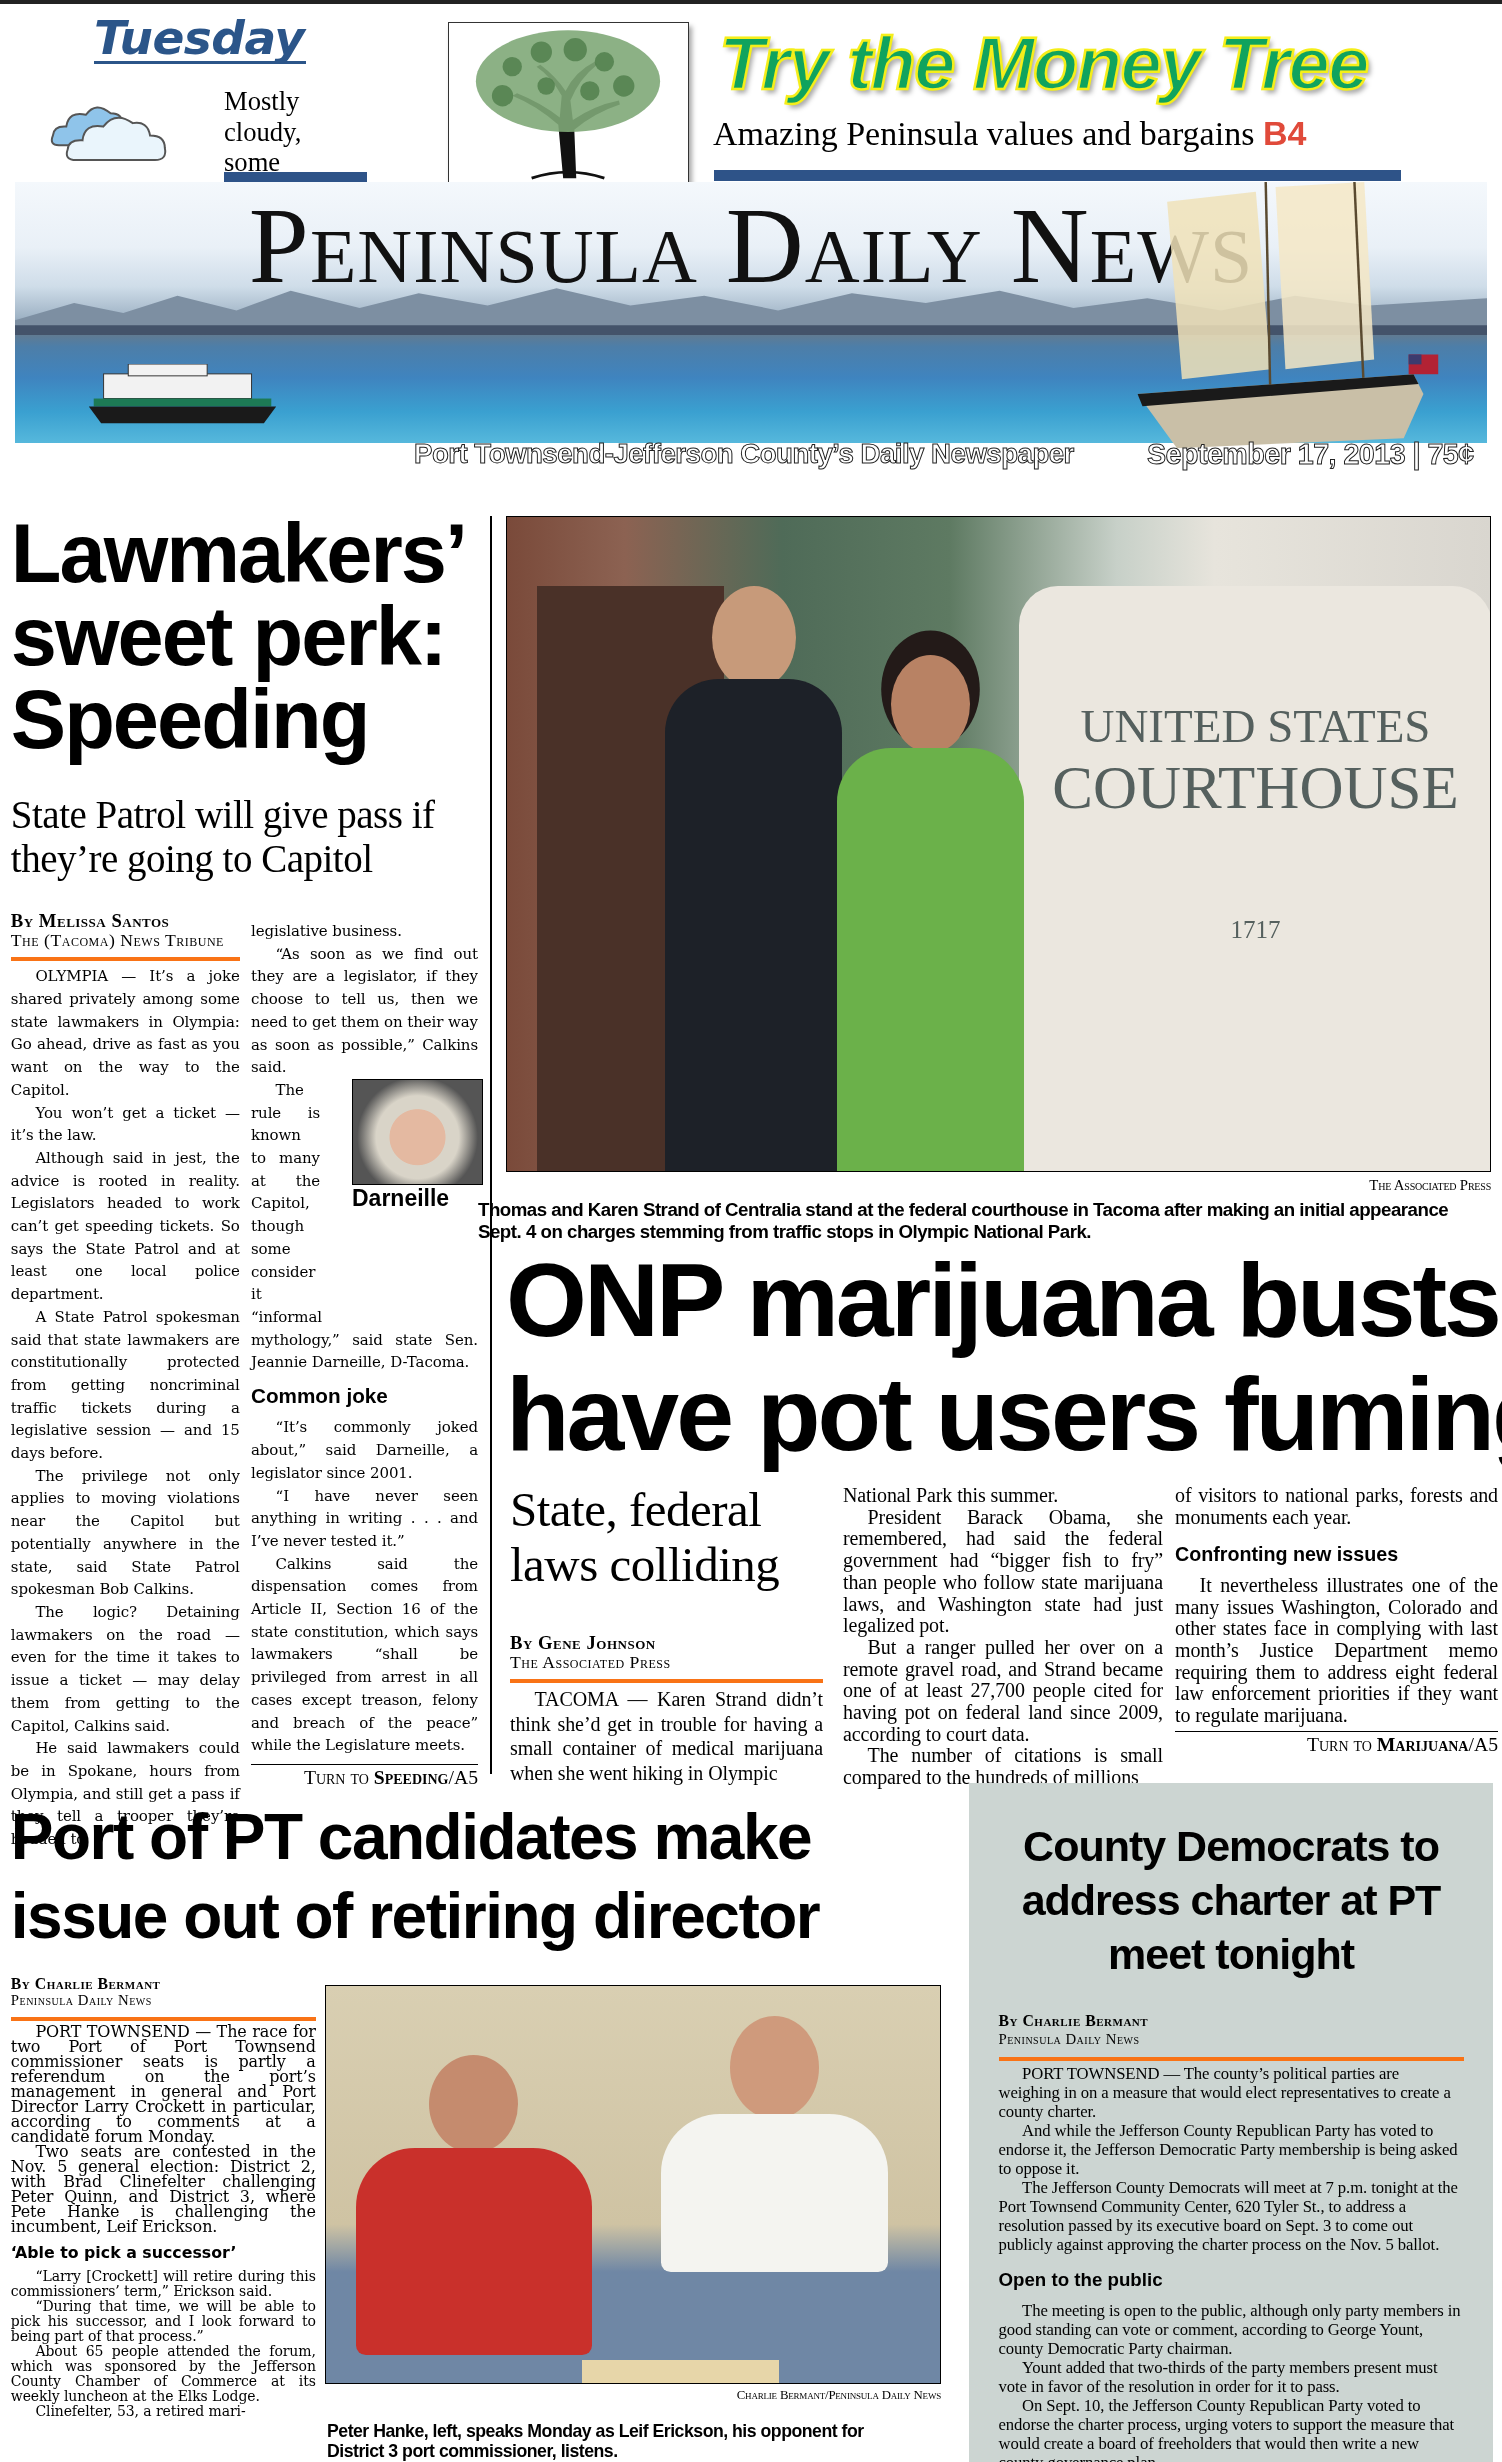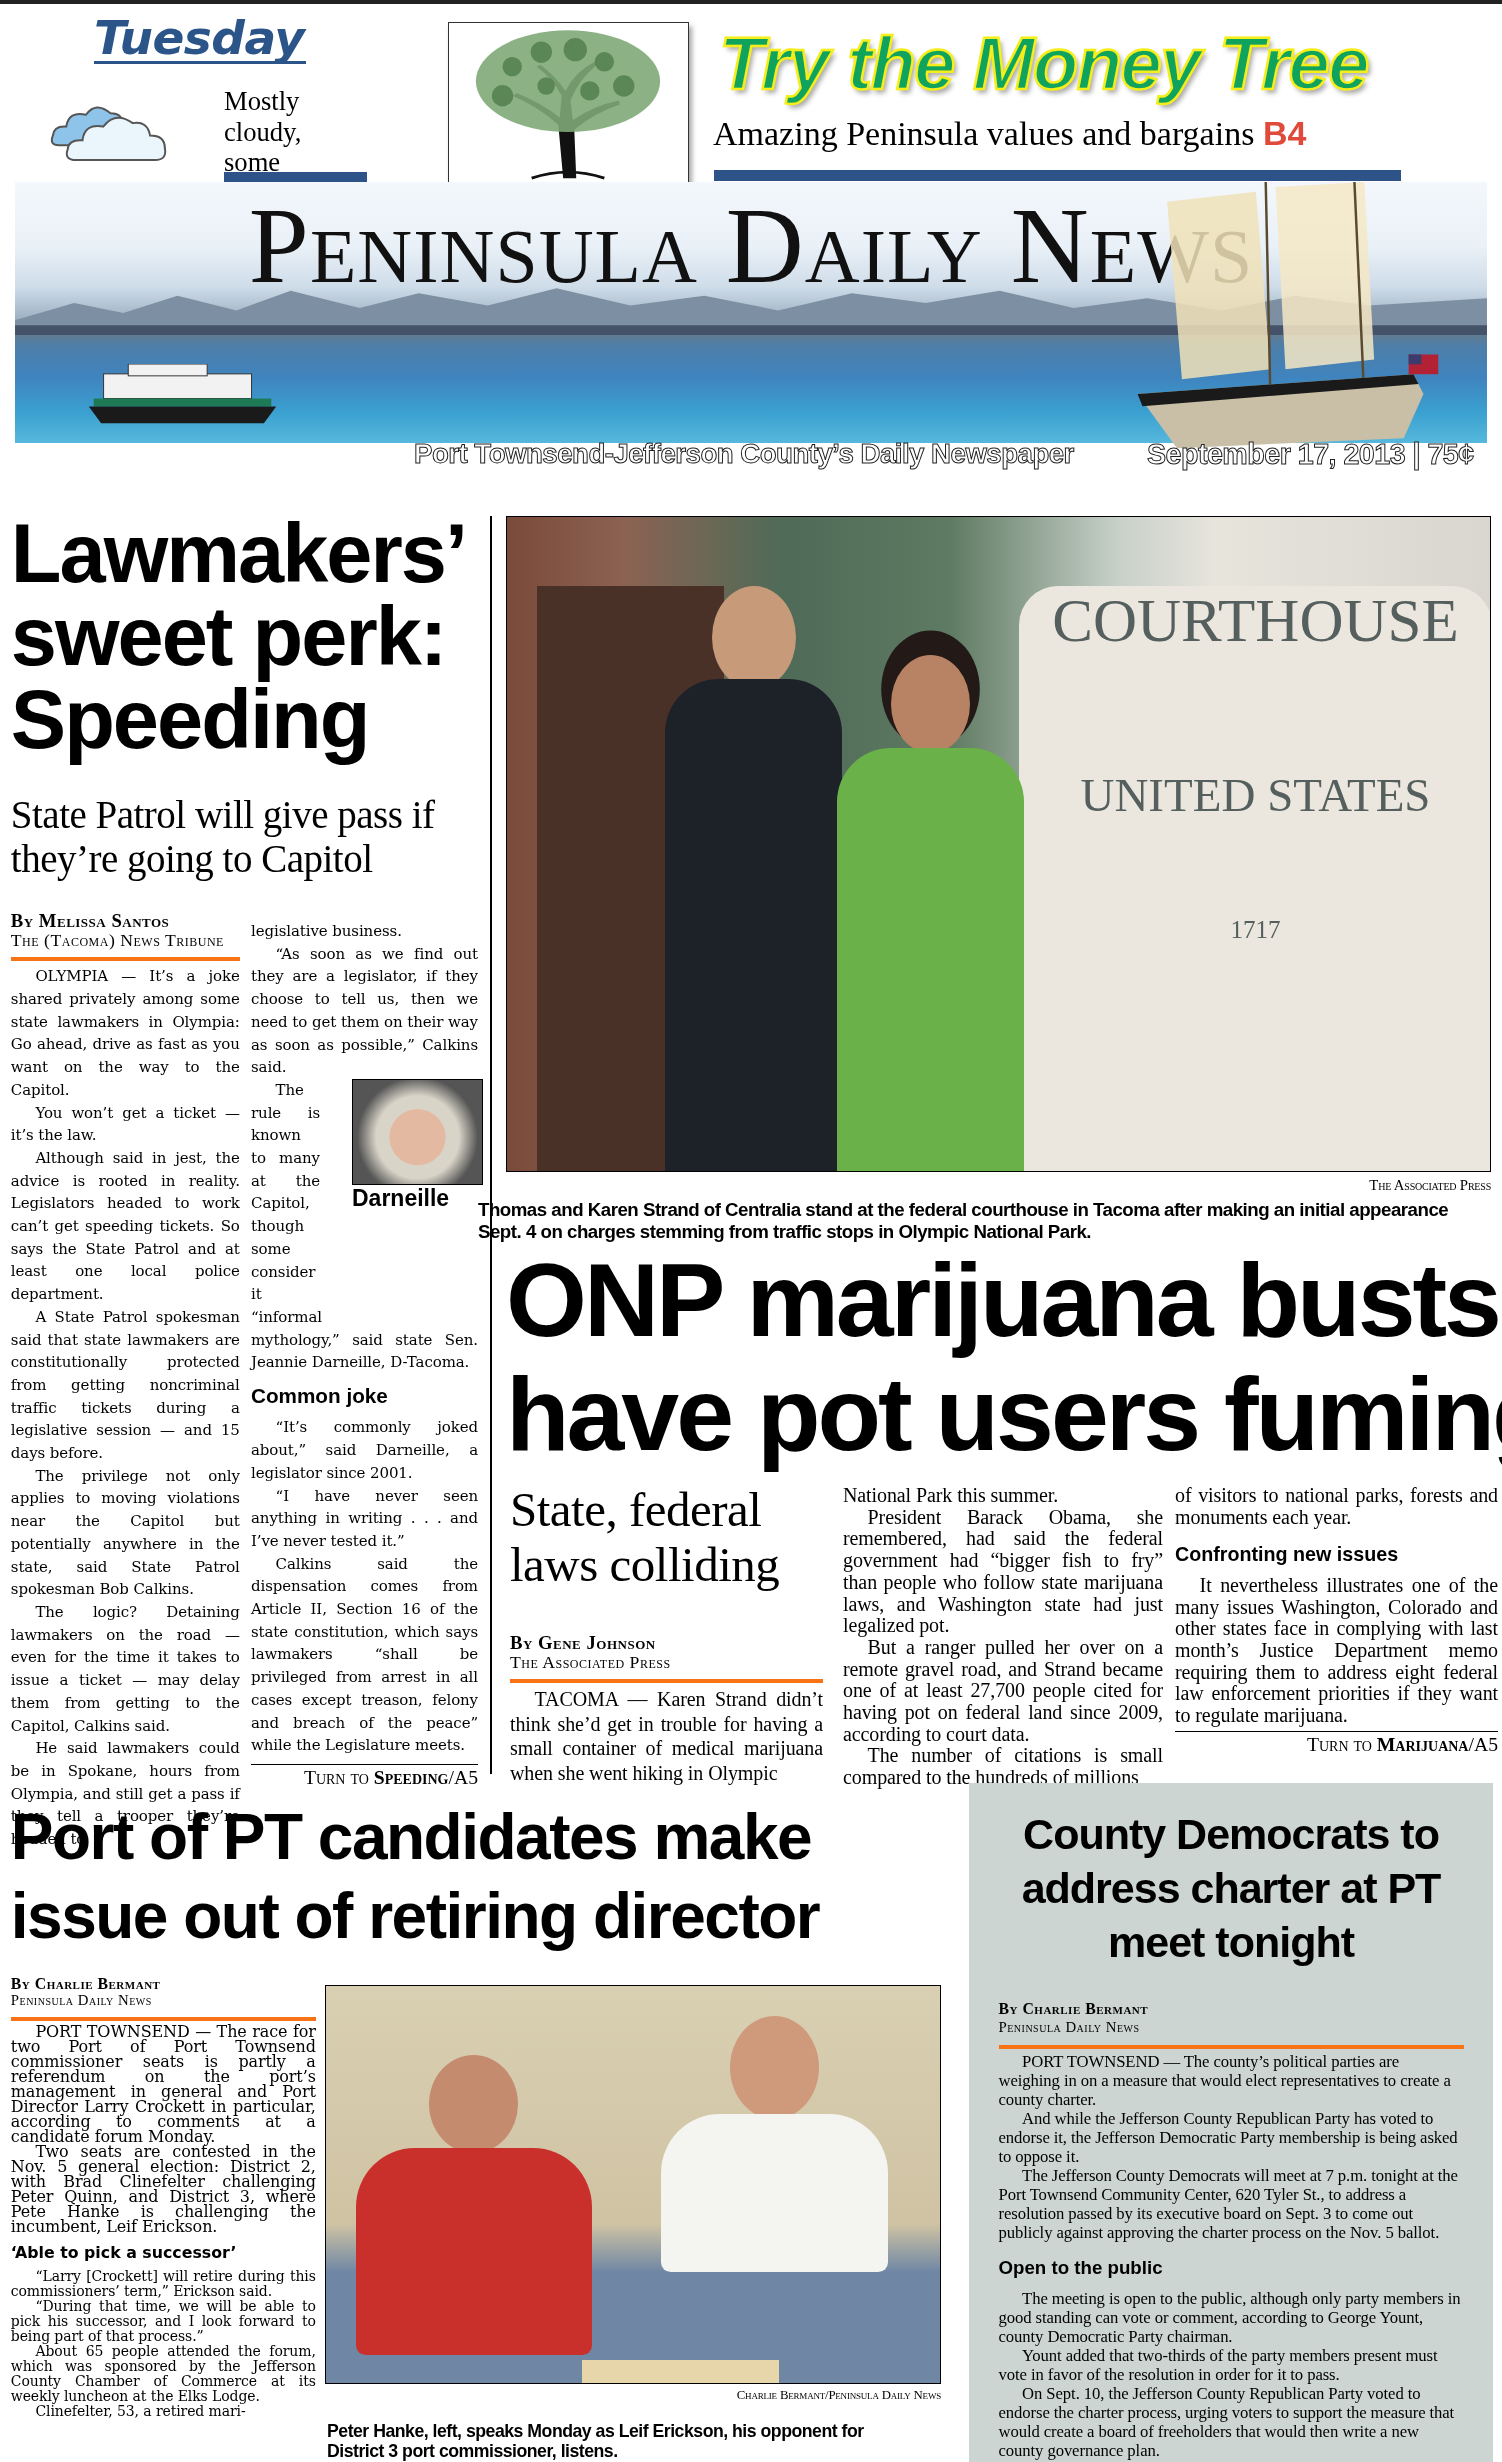--- a/index.html
+++ b/index.html
@@ -171,22 +171,22 @@
     <p>Calkins said the dispensation comes from Article II, Section 16 of the state constitution, which says lawmakers “shall be privileged from arrest in all cases except treason, felony and breach of the peace” while the Legislature meets.</p>
   </div>
   <div class="jump" style="margin-top:6.9px"><span>Turn to</span> <b>Speeding</b><span>/A5</span></div>
 </div>
 
 <div class="abs vrule"></div>
 
 <div class="abs photo1">
   <div style="position:absolute;left:29.5px;top:69px;width:187px;height:591px;background:#4a3128"></div>
   <div style="position:absolute;left:512px;top:69px;width:473px;height:591px;background:#ebe7df;border-radius:39px 39px 0 0">
+    <div style="text-align:center;margin-top:113px;font-family:'Liberation Serif',serif;color:#55605e;font-size:47px;line-height:54px">UNITED STATES</div>
     <div style="text-align:center;font-family:'Liberation Serif',serif;color:#55605e;font-size:61px;line-height:69px">COURTHOUSE</div>
-    <div style="text-align:center;margin-top:113px;font-family:'Liberation Serif',serif;color:#55605e;font-size:47px;line-height:54px">UNITED STATES</div>
     <div style="text-align:center;margin-top:94px;font-family:'Liberation Serif',serif;color:#55605e;font-size:25px">1717</div>
   </div>
   <div style="position:absolute;left:158px;top:69px;width:177px;height:591px">
     <div style="margin:0 auto;width:84px;height:103px;border-radius:50%;background:#c79a7a"></div>
     <div style="margin-top:-9.8px;height:492px;background:#1d2128;border-radius:54px 54px 0 0"></div>
   </div>
   <div style="position:absolute;left:330px;top:138px;width:187px;height:522px">
     <div style="margin:0 auto;width:79px;height:98px;border-radius:50%;background:#b88264;box-shadow:0 -14.8px 0 9.8px #231a18"></div>
     <div style="margin-top:-4.9px;height:433px;background:#6bb14a;border-radius:54px 54px 0 0"></div>
   </div>
@@ -252,21 +252,21 @@
   <div style="position:absolute;left:335px;top:29.5px;width:227px;height:256px">
     <div style="margin:0 auto;width:89px;height:103px;border-radius:50%;background:#cf9a7c"></div>
     <div style="margin-top:-4.9px;height:158px;background:#f4f4f0;border-radius:59px 59px 9.8px 9.8px"></div>
   </div>
   <div style="position:absolute;left:256px;top:374px;width:197px;height:24.6px;background:#e7d6a9"></div>
 </div>
 <div class="abs credit" style="left:325px;top:2388px;width:616px;font-size:12.8px">Charlie Bermant/Peninsula Daily News</div>
 <div class="abs cutline" style="left:327px;top:2422px;width:581px;font-size:17.7px;line-height:19.7px">Peter Hanke, left, speaks Monday as Leif Erickson, his opponent for District 3 port commissioner, listens.</div>
 
 <div class="abs greybox">
-  <div class="h4" style="margin-top:24px;padding:0 21px">County Democrats to address charter at PT meet tonight</div>
+  <div class="h4" style="margin-top:36px;padding:0 21px">County Democrats to address charter at PT meet tonight</div>
   <div style="padding:0 29.5px;margin-top:29.5px">
     <div class="byline" style="font-size:15.8px">By Charlie Bermant</div>
     <div class="source" style="font-size:14.8px">Peninsula Daily News</div>
     <div class="gbody" style="margin-top:3px">
       <p>PORT TOWNSEND — The county’s political parties are weighing in on a measure that would elect representatives to create a county charter.</p>
       <p>And while the Jefferson County Republican Party has voted to endorse it, the Jefferson Democratic Party membership is being asked to oppose it.</p>
       <p>The Jefferson County Democrats will meet at 7 p.m. tonight at the Port Townsend Community Center, 620 Tyler St., to address a resolution passed by its executive board on Sept. 3 to come out publicly against approving the charter process on the Nov. 5 ballot.</p>
     </div>
     <div class="subhead" style="font-size:18.7px;margin:14.8px 0 9.8px">Open to the public</div>
     <div class="gbody">

